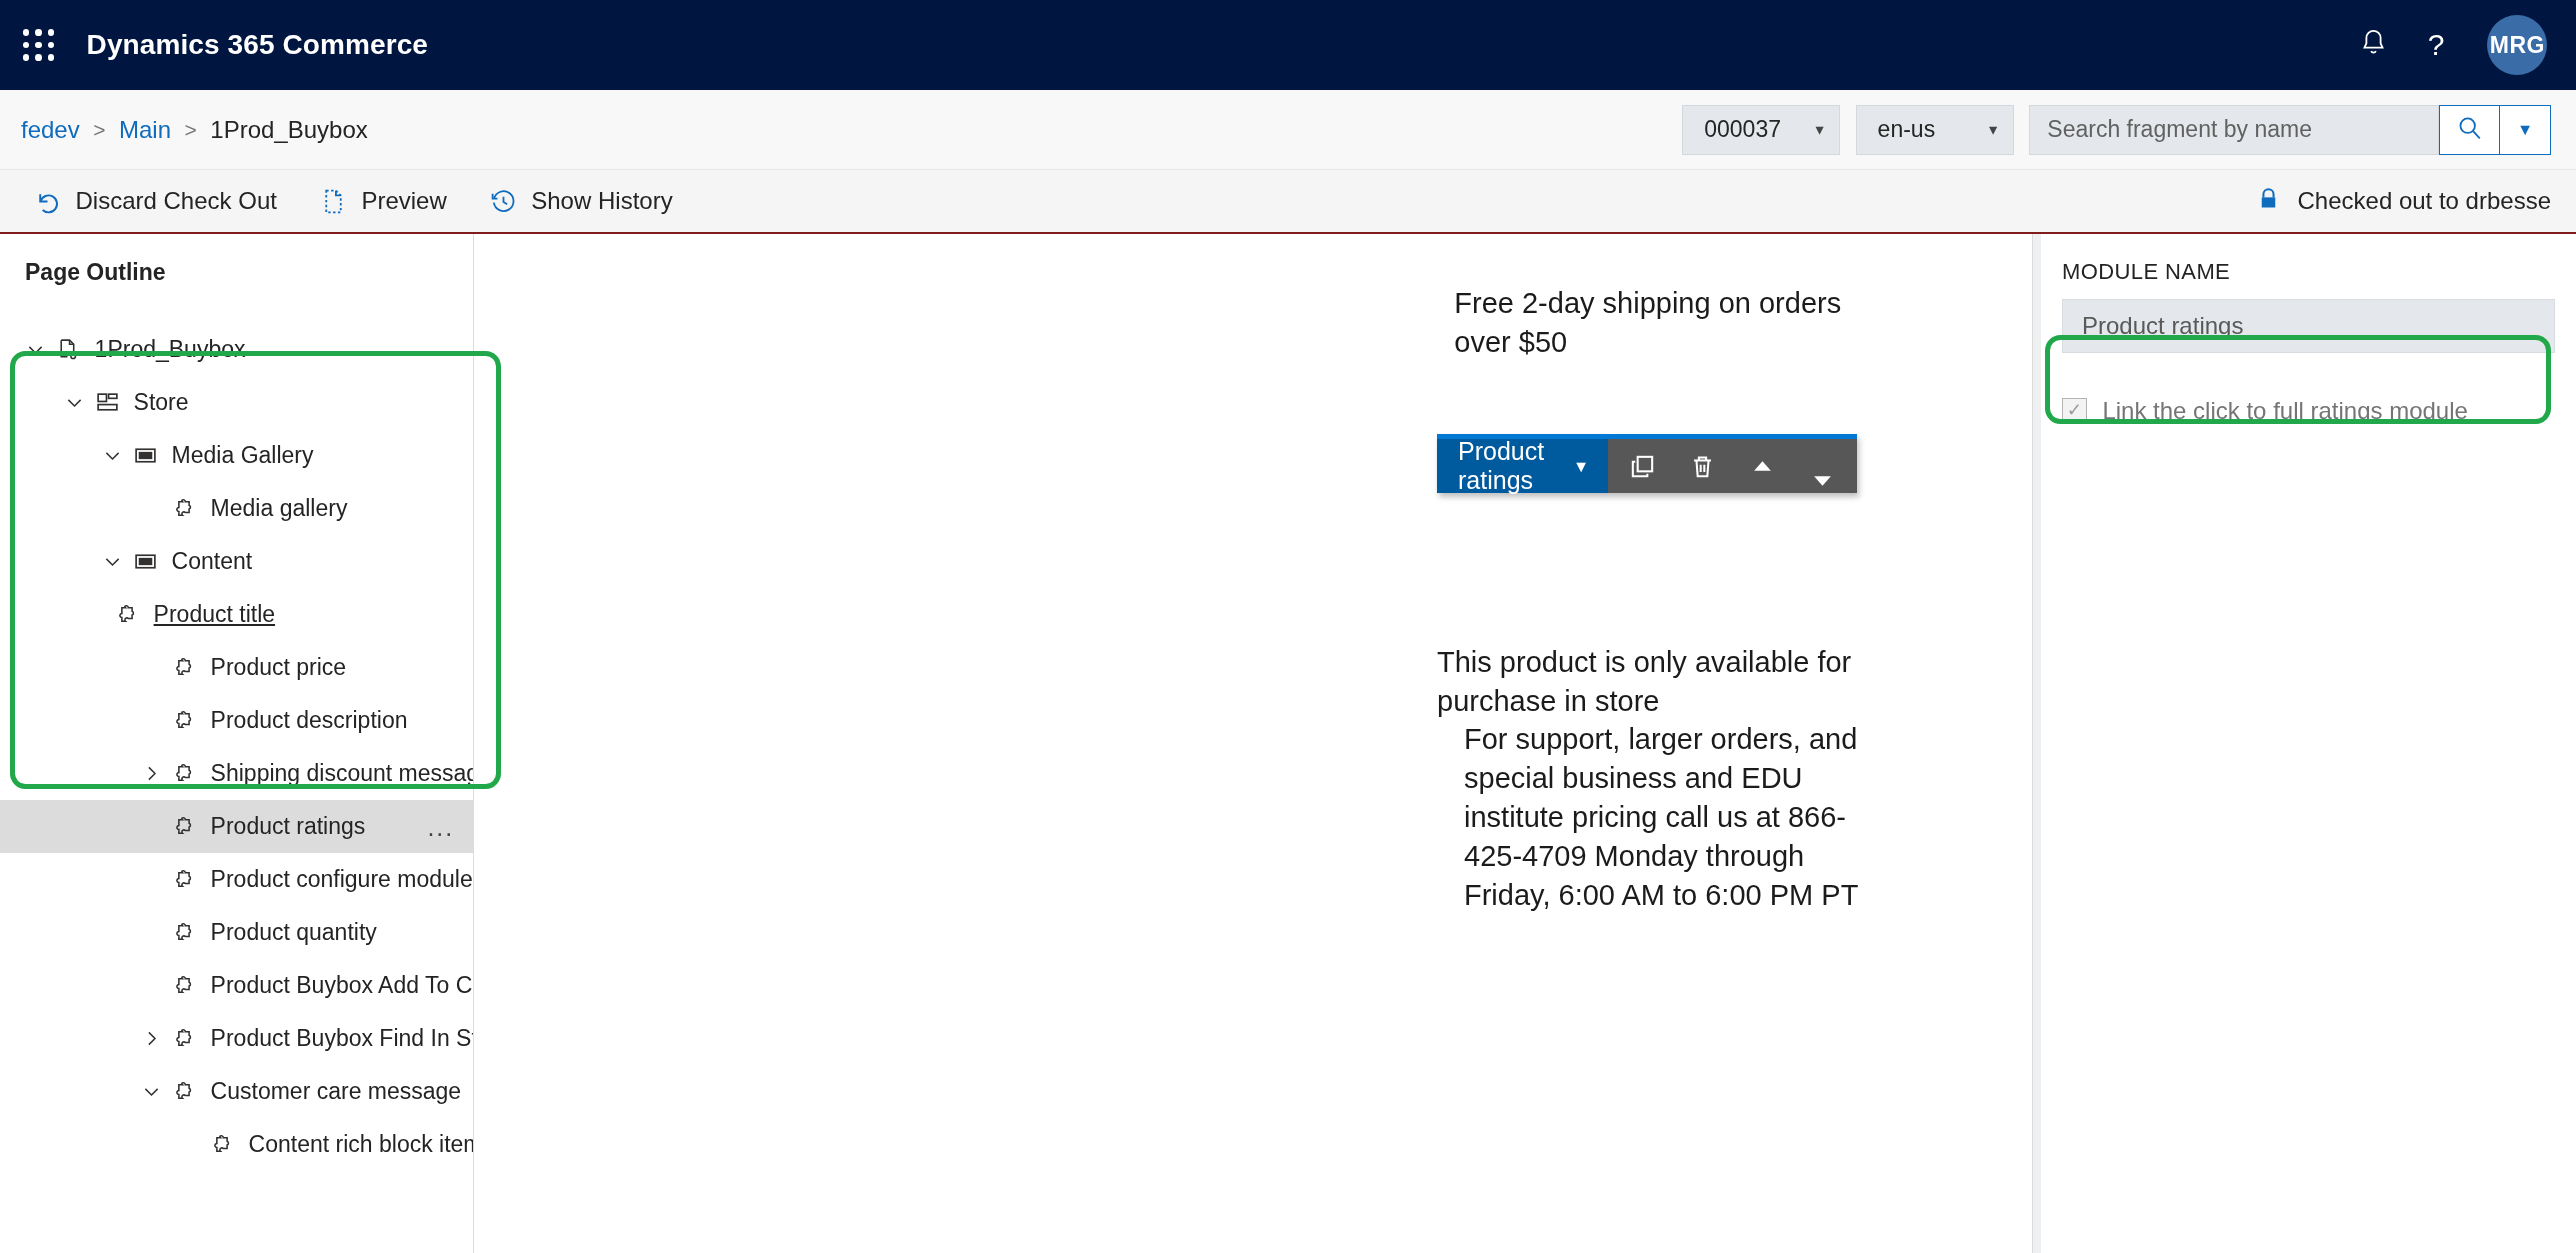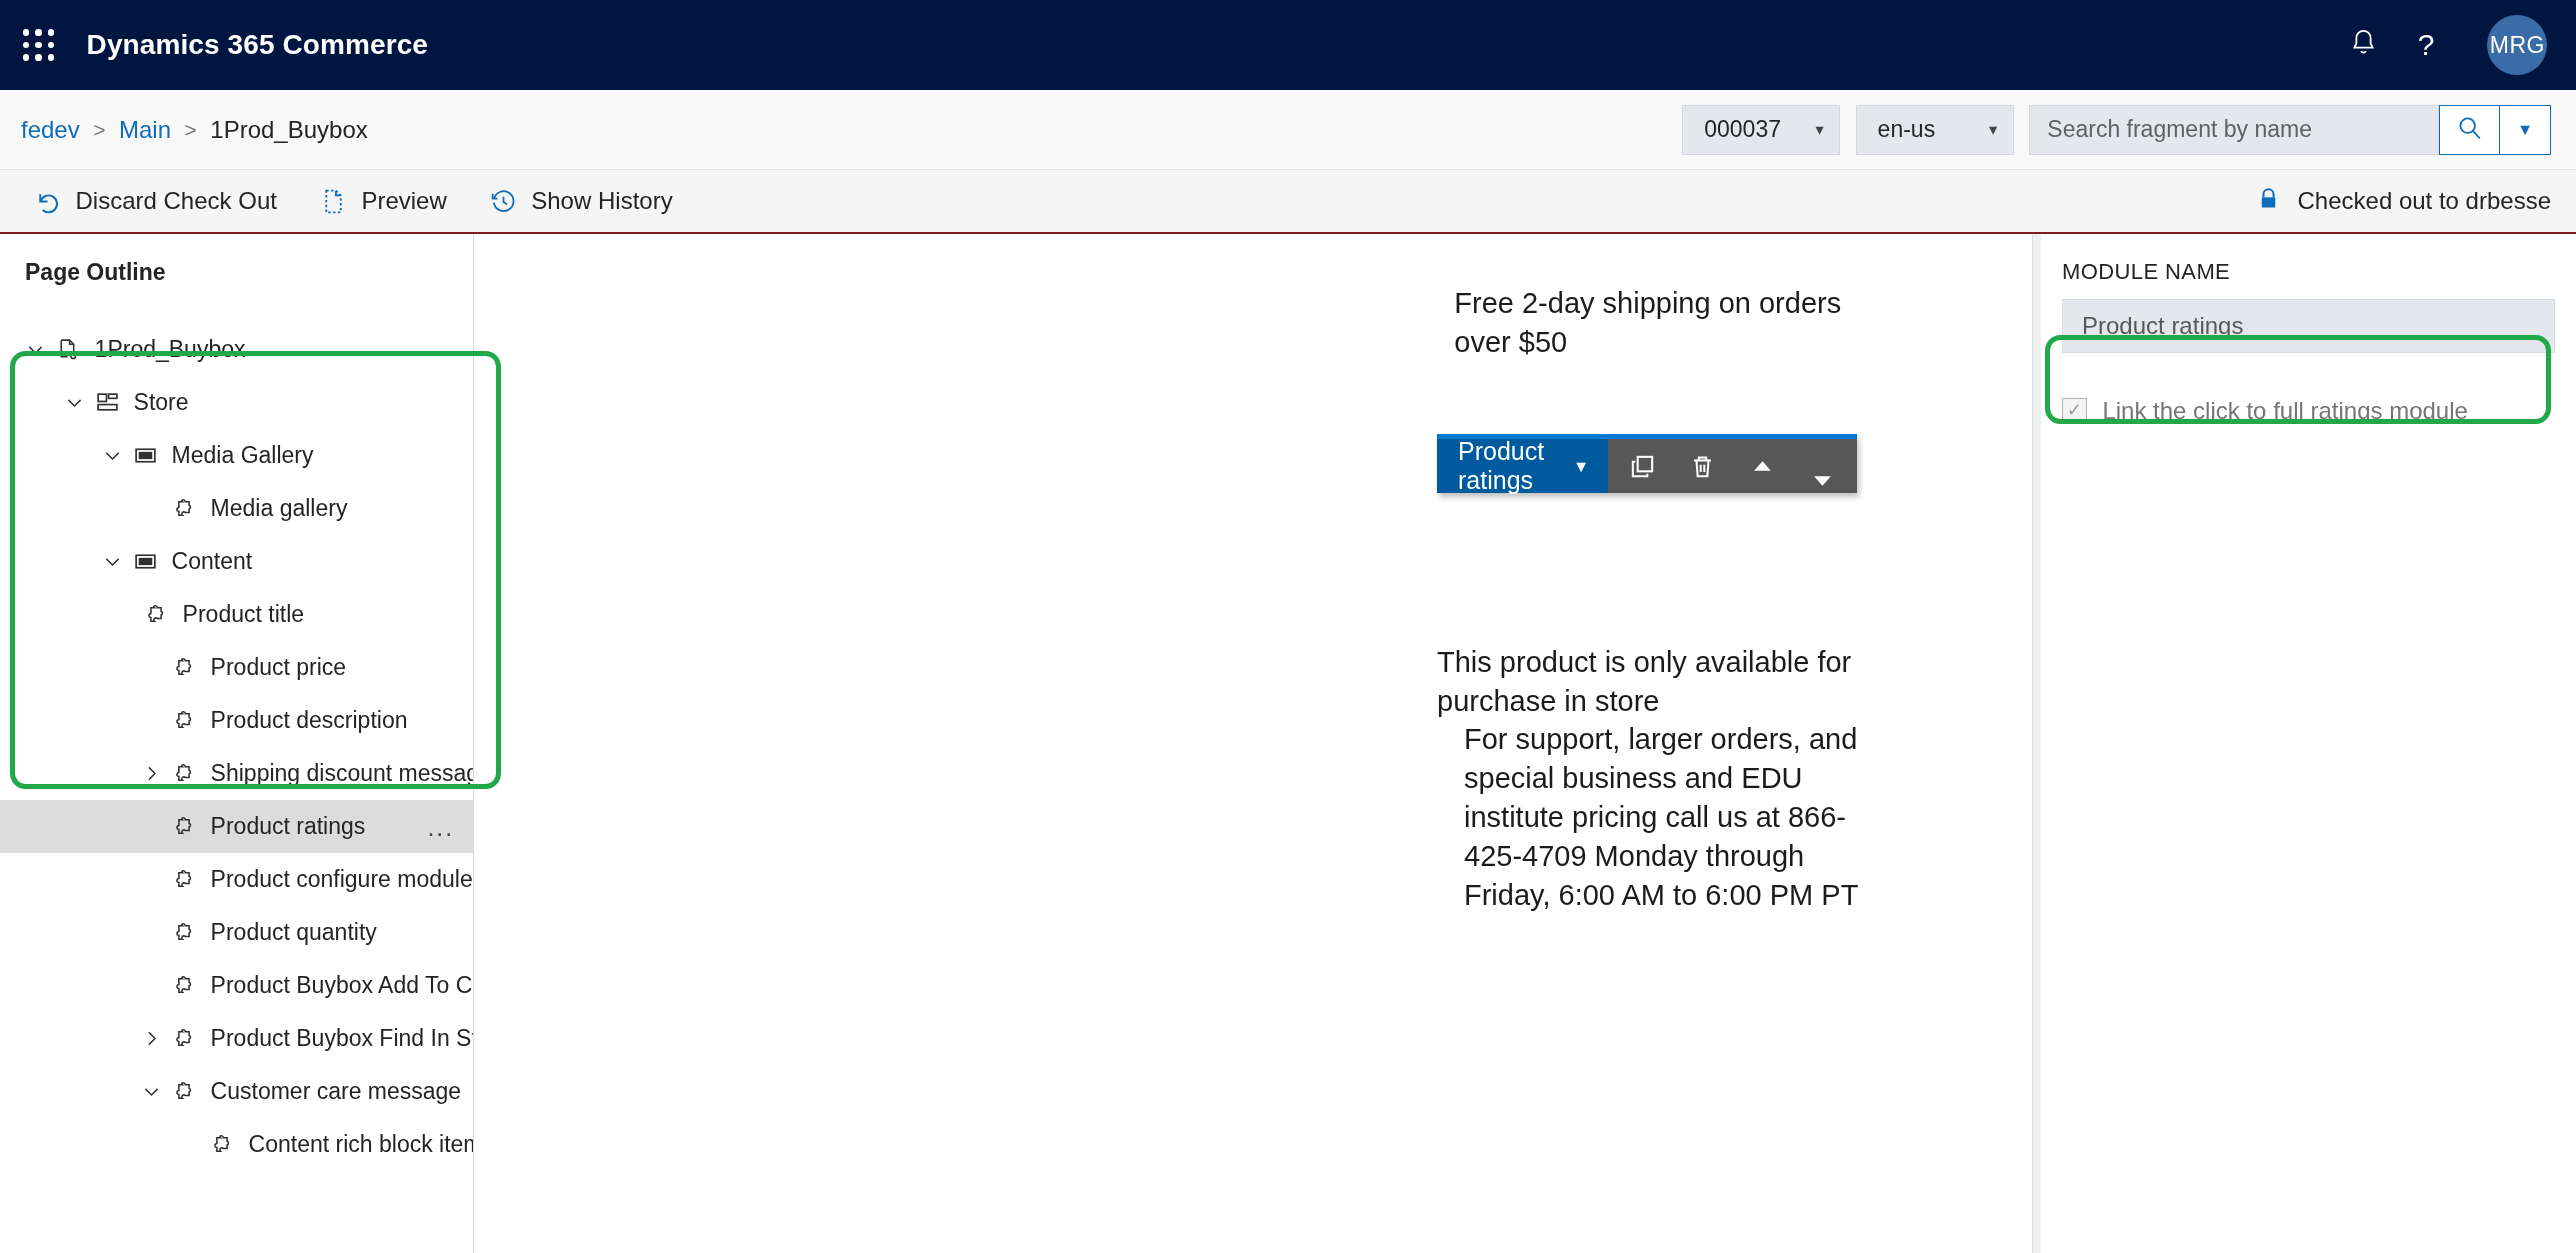--- a/index.html
+++ b/index.html
@@ -43,24 +43,24 @@
     display: flex; align-items: center; gap: 39px;
     padding-right: 9.6px;
   }
   .appbar-icon {
     color: #ffffff; font-size: 30px; line-height: 1;
     cursor: pointer; user-select: none;
   }
   .avatar {
     width: 60px; height: 60px; border-radius: 50%;
     background: #3a6ca8;
-    color: #ffffff; font-size: 23px; font-weight: 400;
+    color: #ffffff; font-size: 23px; font-weight: 700;
     display: flex; align-items: center; justify-content: center;
     letter-spacing: 0.5px;
-    margin-left: 14px;
+    margin-left: 4px;
   }
 
   
   .crumbbar {
     height: 80px;
     background: #f8f8f8;
     border-bottom: 1px solid #e6e6e6;
     display: flex; align-items: center;
     padding: 0 25px 0 21px;
   }
@@ -446,21 +446,21 @@
             </svg>
           </span>
           <span class="node-icon">
             <svg width="25" height="25" viewBox="0 0 24 24">
               <rect x="3" y="6" width="18" height="12" fill="none" stroke="#323130" stroke-width="1.6"></rect>
               <rect x="5.5" y="8.5" width="13" height="7" fill="#323130"></rect>
             </svg>
           </span>
           <span class="node-label">Content</span>
         </div>
-        <div class="tree-row" style="padding-left: 107px;">
+        <div class="tree-row" style="padding-left: 78px; text-decoration: underline;">
           <span class="twisty empty">
             <svg width="21" height="21" viewBox="0 0 24 24" fill="none" stroke="#323130" stroke-width="1.7">
               <path d="M5 9l7 7 7-7"></path>
             </svg>
           </span>
           <span class="node-icon">
             <svg width="25" height="25" viewBox="0 0 24 24" fill="none" stroke="#323130" stroke-width="1.5">
               <path d="M9.5 4.2a1.9 1.9 0 0 1 3.3 1.3h3.6v3.4a1.9 1.9 0 0 1 0 3.6v3.4h-3.6a1.9 1.9 0 0 0-3.3 1.3a1.9 1.9 0 0 0 .6 1.3H6.6v-3.6a1.9 1.9 0 0 1-1.3-3.3a1.9 1.9 0 0 1 1.3-.5V5.5h3.5a1.9 1.9 0 0 1-.6-1.3z"></path>
             </svg>
           </span>

